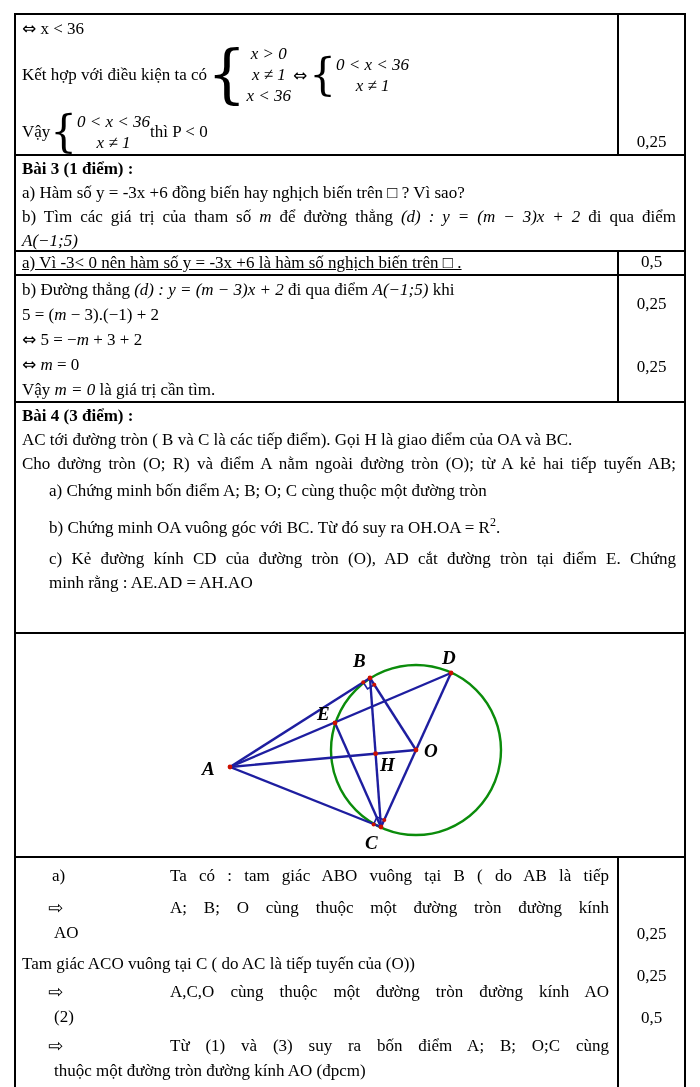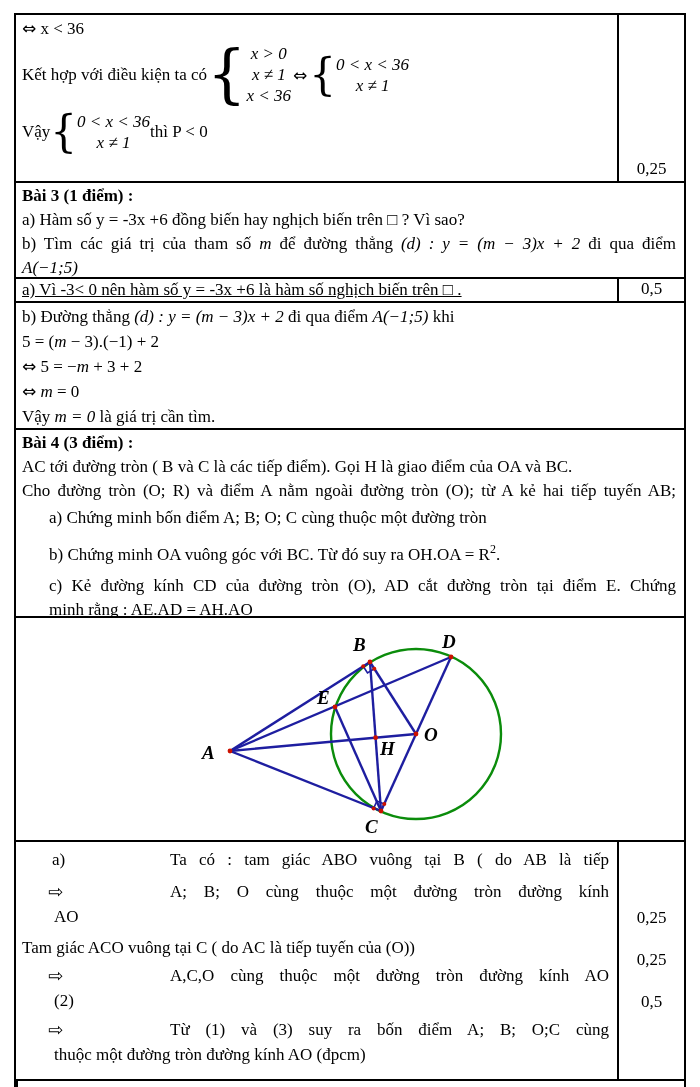--- a/index.html
+++ b/index.html
@@ -24,25 +24,25 @@
   .just{text-align:justify;text-align-last:justify;}
   
   .mathblock{display:flex;align-items:center;}
   .sys{display:inline-flex;align-items:center;}
   .brace{font-family:"DejaVu Serif",serif;font-weight:400;line-height:1;}
   .brace.b3{font-size:62px;transform:scaleY(1.02);}
   .brace.b2{font-size:42px;transform:scaleY(1.05);}
   .sys-lines{display:flex;flex-direction:column;font-style:italic;}
   .sys-lines .sline{line-height:21px;text-align:center;white-space:pre;}
   
-  .r1{height:166px;}
+  .r1{height:139px;}
   .r2{height:96px;}
   .r3{height:24px;}
-  .r4{height:127px;flex-direction:column;}
-  .r5{height:188px;font-family:Liberation Serif, serif;}
+  .r4{height:127px;}
+  .r5{height:231px;font-family:Liberation Serif, serif;}
   .r6{height:224px;}
   .r7{height:239px;}
   .r8{height:20px;}
   .r3 .cell.main,.r8 .cell.main{line-height:20px;padding-top:1px;text-decoration:underline;}
   .l{line-height:25px;}
   .l.lh24{line-height:24px;}
   
   .sol-item{position:relative;margin-top:4px;}
   .sol-item .marker{position:absolute;left:30px;top:0;line-height:25px;}
   .sol-item .marker.arrow{left:26px;font-size:18px;}

